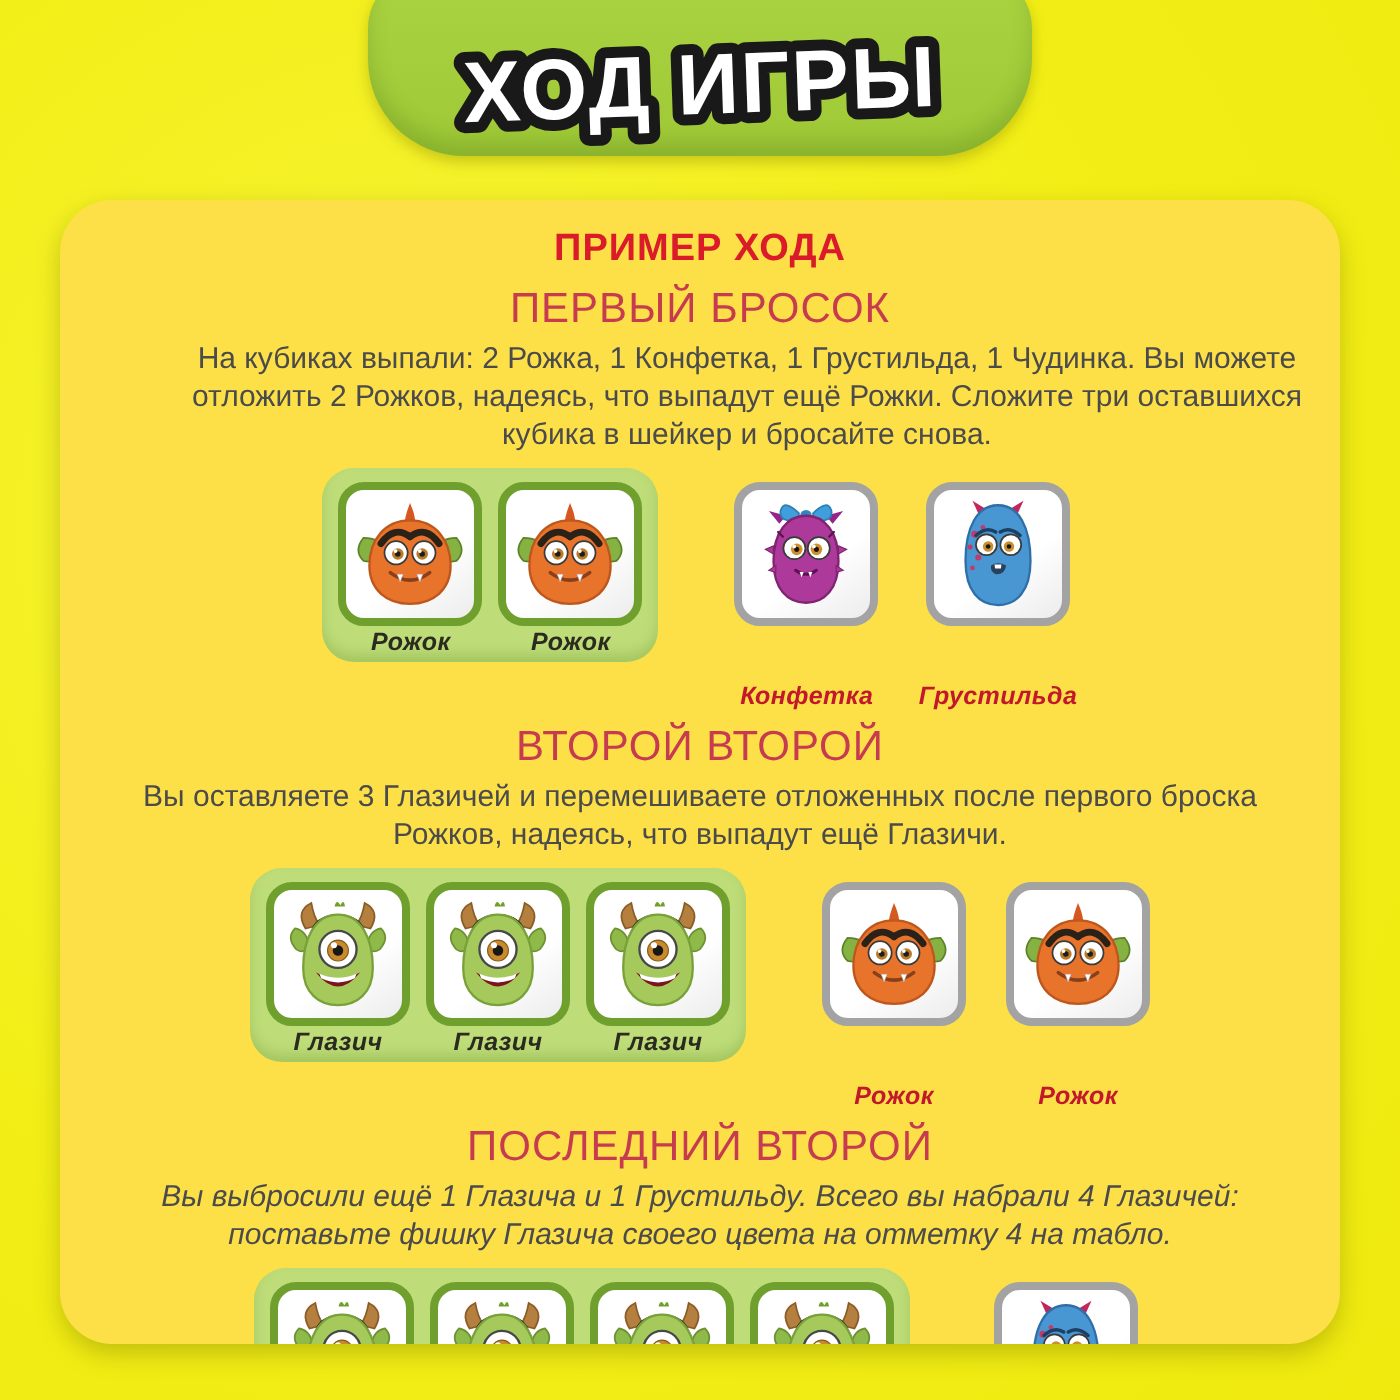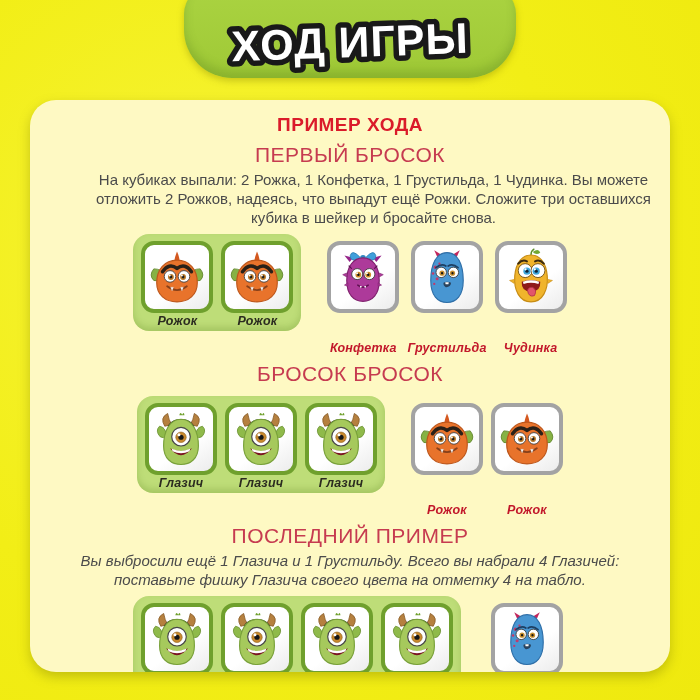--- a/index.html
+++ b/index.html
@@ -14,40 +14,40 @@
     width:332px;height:92px;
     background:linear-gradient(180deg,#aad341 0%, #9fc936 100%);
     border-radius:28px 28px 48px 48px;
     box-shadow:inset 0 -7px 10px rgba(70,110,20,.25), 0 3px 7px rgba(120,120,0,.35);
     display:flex;align-items:flex-end;justify-content:center;
   }
   .banner svg{margin-bottom:6px;transform:rotate(-2deg);}
   
   .card{
     position:absolute;left:30px;right:30px;top:100px;bottom:28px;
-    background:#fef9c3;border-radius:26px;
+    background:#fde047;border-radius:26px;
     box-shadow:0 5px 12px rgba(110,110,0,.35);
     display:flex;flex-direction:column;align-items:center;
     padding:12px 14px 10px;box-sizing:border-box;overflow:hidden;
   }
   .card-title{
     font-size:19px;font-weight:bold;color:#da1b2a;letter-spacing:.5px;margin:2px 0 2px;
   }
   .section{display:flex;flex-direction:column;align-items:center;width:100%;}
   .section-heading{
     font-size:21px;color:#c63b50;letter-spacing:.5px;margin:5px 0 3px;
   }
   .section-body{
     font-size:15px;line-height:1.27;color:#4b4b4b;text-align:center;margin:0 auto;
   }
   .w1{max-width:614px;margin-left:47px;} .w2{max-width:606px;} .w3{max-width:608px;font-style:italic;}
   
   .dice-row{
     display:flex;align-items:flex-start;justify-content:flex-start;
-    gap:8px;margin:7px 0 2px;
+    gap:20px;margin:7px 0 2px;
   }
   .kept-group{
     display:flex;gap:8px;background:#bedd78;border-radius:16px;
     padding:7px 8px 3px;margin-right:18px;
     box-shadow:inset 0 -4px 6px rgba(90,130,30,.25);
   }
   .die{display:flex;flex-direction:column;align-items:center;}
   .die.rolled{margin-top:7px;}
   .tile{
     width:64px;height:64px;background:linear-gradient(145deg,#ffffff 60%,#ececec 100%);
@@ -208,33 +208,26 @@
           <div class="die-label">Конфетка</div>
         </div>
         <div class="die rolled">
           <div class="tile">
             <svg width="58" height="58" viewBox="0 0 100 100">
               <use href="#m-grustilda"></use>
             </svg>
           </div>
           <div class="die-label">Грустильда</div>
         </div>
-        <div class="die rolled">
-          <div class="tile">
-            <svg width="58" height="58" viewBox="0 0 100 100">
-              <use href="#m-chudinka"></use>
-            </svg>
-          </div>
-          <div class="die-label">Чудинка</div>
-        </div>
       </div>
   </div>
 
   <div class="section">
-    <div class="section-heading">БРОСОК БРОСОК</div>
+    <div class="section-heading">ВТОРОЙ ВТОРОЙ</div>
+    <div class="section-body w2">Вы оставляете 3 Глазичей и перемешиваете отложенных после первого броска Рожков, надеясь, что выпадут ещё Глазичи.</div>
     <div class="dice-row">
         <div class="kept-group">
           <div class="die kept">
             <div class="tile">
               <svg width="58" height="58" viewBox="0 0 100 100">
                 <use href="#m-glazich"></use>
               </svg>
             </div>
             <div class="die-label">Глазич</div>
           </div>
@@ -268,21 +261,21 @@
             <svg width="58" height="58" viewBox="0 0 100 100">
               <use href="#m-rozhok"></use>
             </svg>
           </div>
           <div class="die-label">Рожок</div>
         </div>
       </div>
   </div>
 
   <div class="section">
-    <div class="section-heading">ПОСЛЕДНИЙ ПРИМЕР</div>
+    <div class="section-heading">ПОСЛЕДНИЙ ВТОРОЙ</div>
     <div class="section-body w3">Вы выбросили ещё 1 Глазича и 1 Грустильду. Всего вы набрали 4 Глазичей: поставьте фишку Глазича своего цвета на отметку 4 на табло.</div>
     <div class="dice-row">
         <div class="kept-group">
           <div class="die kept">
             <div class="tile">
               <svg width="58" height="58" viewBox="0 0 100 100">
                 <use href="#m-glazich"></use>
               </svg>
             </div>
             <div class="die-label">Глазич</div>

